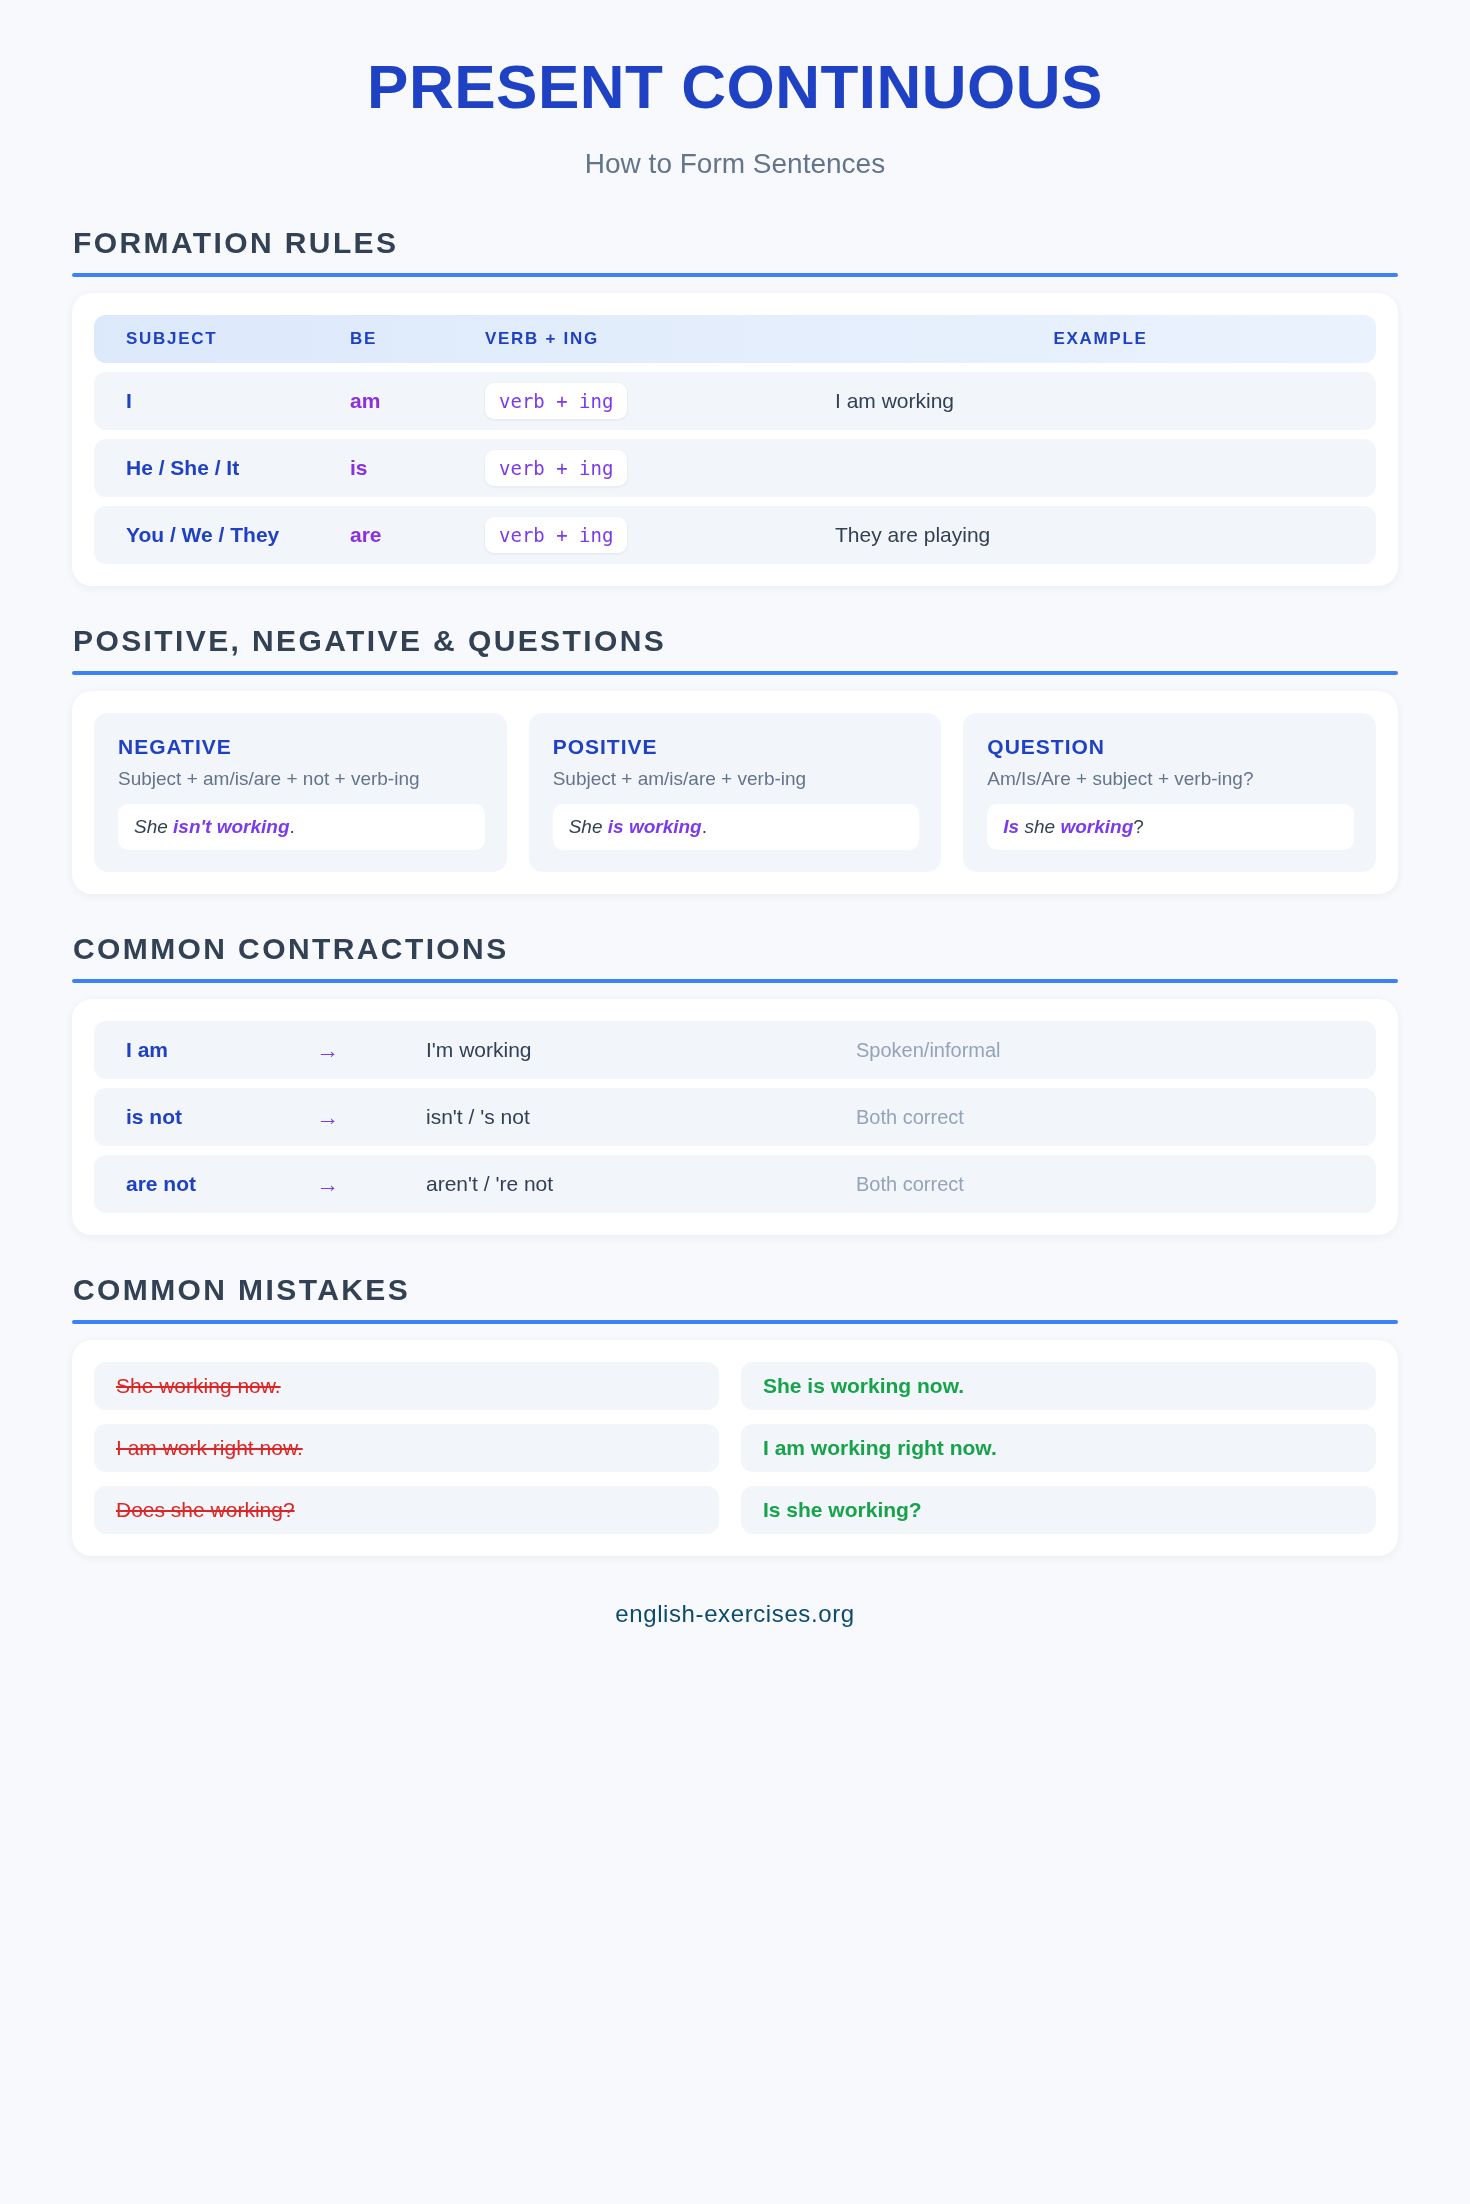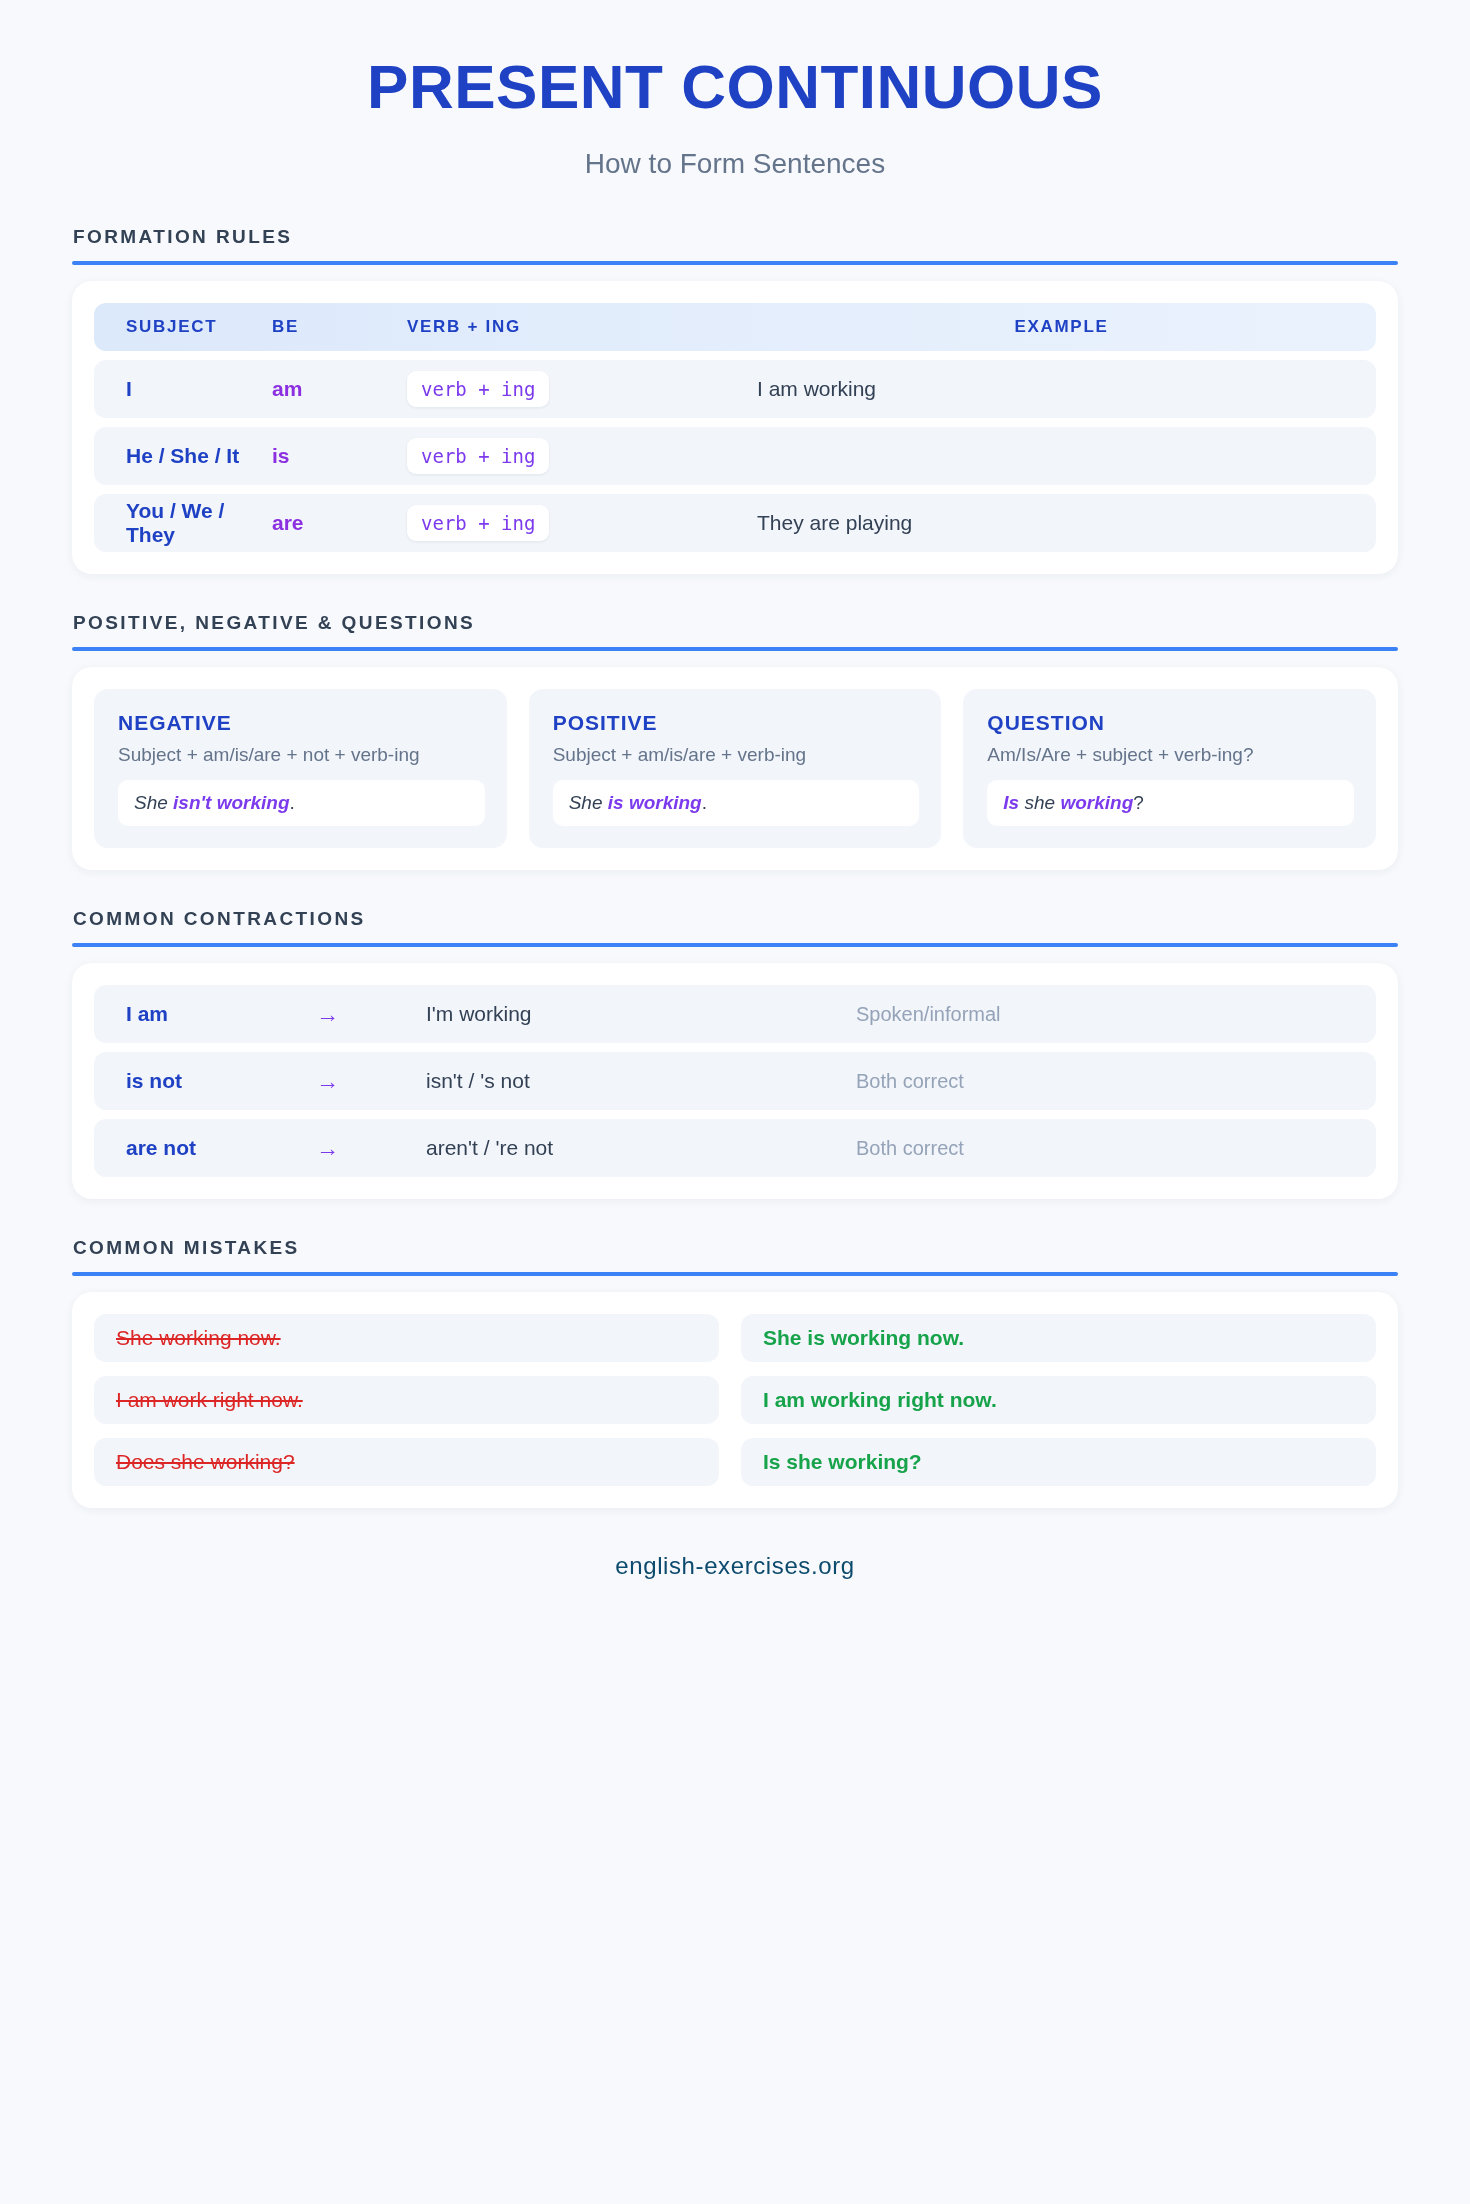--- a/index.html
+++ b/index.html
@@ -38,21 +38,21 @@
     font-size: 28px;
     color: #64748b;
     font-weight: 400;
     margin-top: 27px;
   }
 
   
   .section { margin-bottom: 14px; }
 
   .section-title {
-    font-size: 19px;
+    font-size: 30px;
     font-weight: 700;
     letter-spacing: 2.4px;
     color: #334155;
     text-transform: uppercase;
     margin-bottom: 13px;
     padding-left: 1px;
   }
 
   .section-rule {
     height: 4px;
@@ -92,21 +92,21 @@
 
   .tbl-row {
     display: flex;
     align-items: center;
     background: #f2f5fa;
     border-radius: 12px;
     height: 58px;
     margin-top: 9px;
   }
 
-  .c-subject { width: 178px; padding-left: 32px; }
+  .c-subject { width: 256px; padding-left: 32px; }
   .c-be      { width: 135px; }
   .c-verb    { width: 340px; }
   .c-example { flex: 1; text-align: left; padding-left: 10px; }
 
   .tbl-head .c-example { padding-left: 0; text-align: center; }
 
   .subject-txt {
     font-size: 21px;
     font-weight: 700;
     color: #1f41c4;

